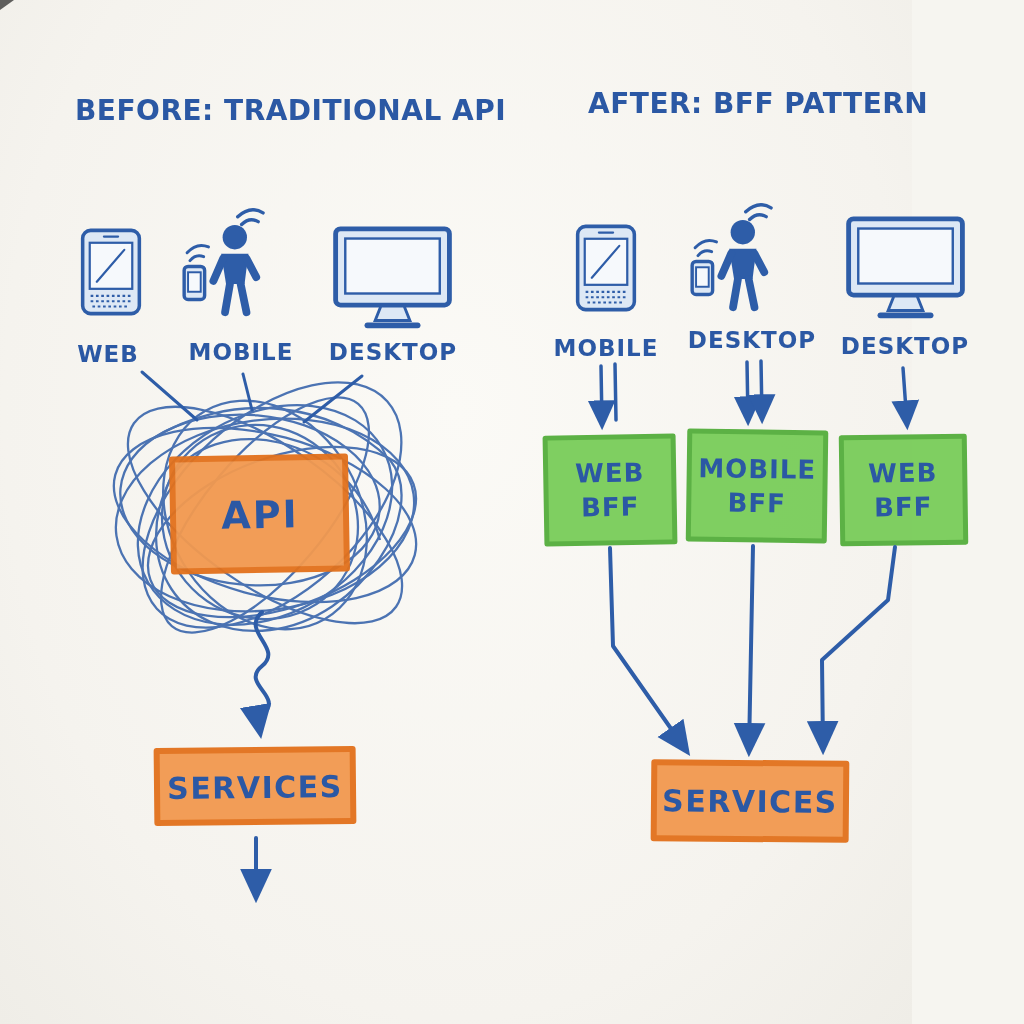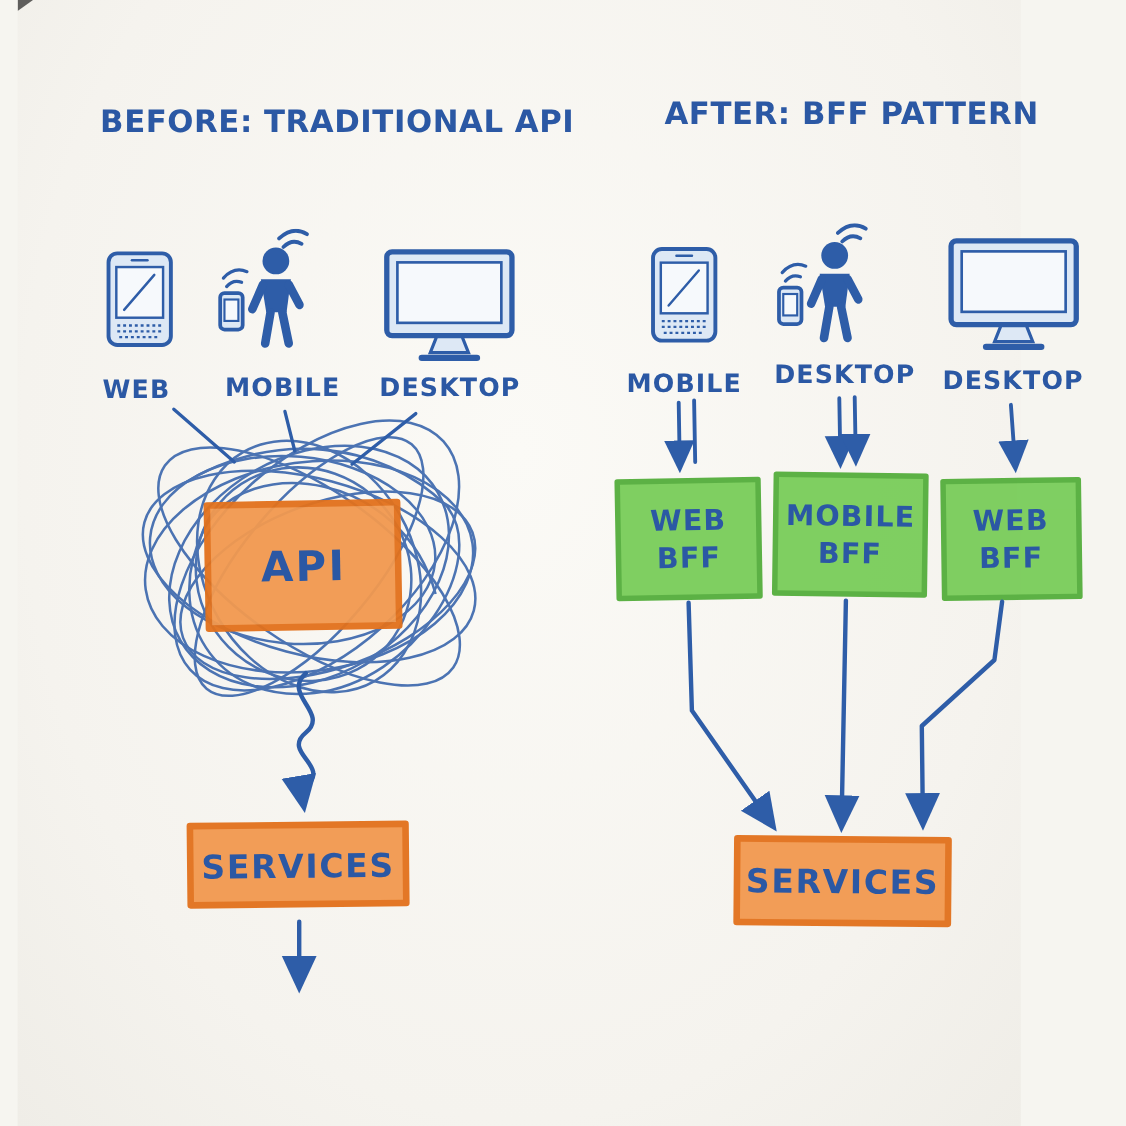--- a/index.html
+++ b/index.html
@@ -4,21 +4,20 @@
 <style>
   html,body{margin:0;padding:0;}
   body{
     width:1024px;height:1024px;overflow:hidden;
     background:#f6f5f0;
     font-family:"DejaVu Sans", sans-serif;
   }
   .canvas{
     position:relative;width:912px;height:1024px;
     background:radial-gradient(ellipse at 50% 40%, #fbfaf6 0%, #f5f3ee 70%, #efede7 100%);
-    margin-left:16px;
   }
   svg{display:block;}
   text{
     font-family:"DejaVu Sans", sans-serif;
     font-weight:bold;
     fill:#2b58a4;
   }
   .t-title{font-size:28px;letter-spacing:.5px;}
   .t-label{font-size:23px;letter-spacing:1px;}
   .t-api{font-size:38px;letter-spacing:2px;}

